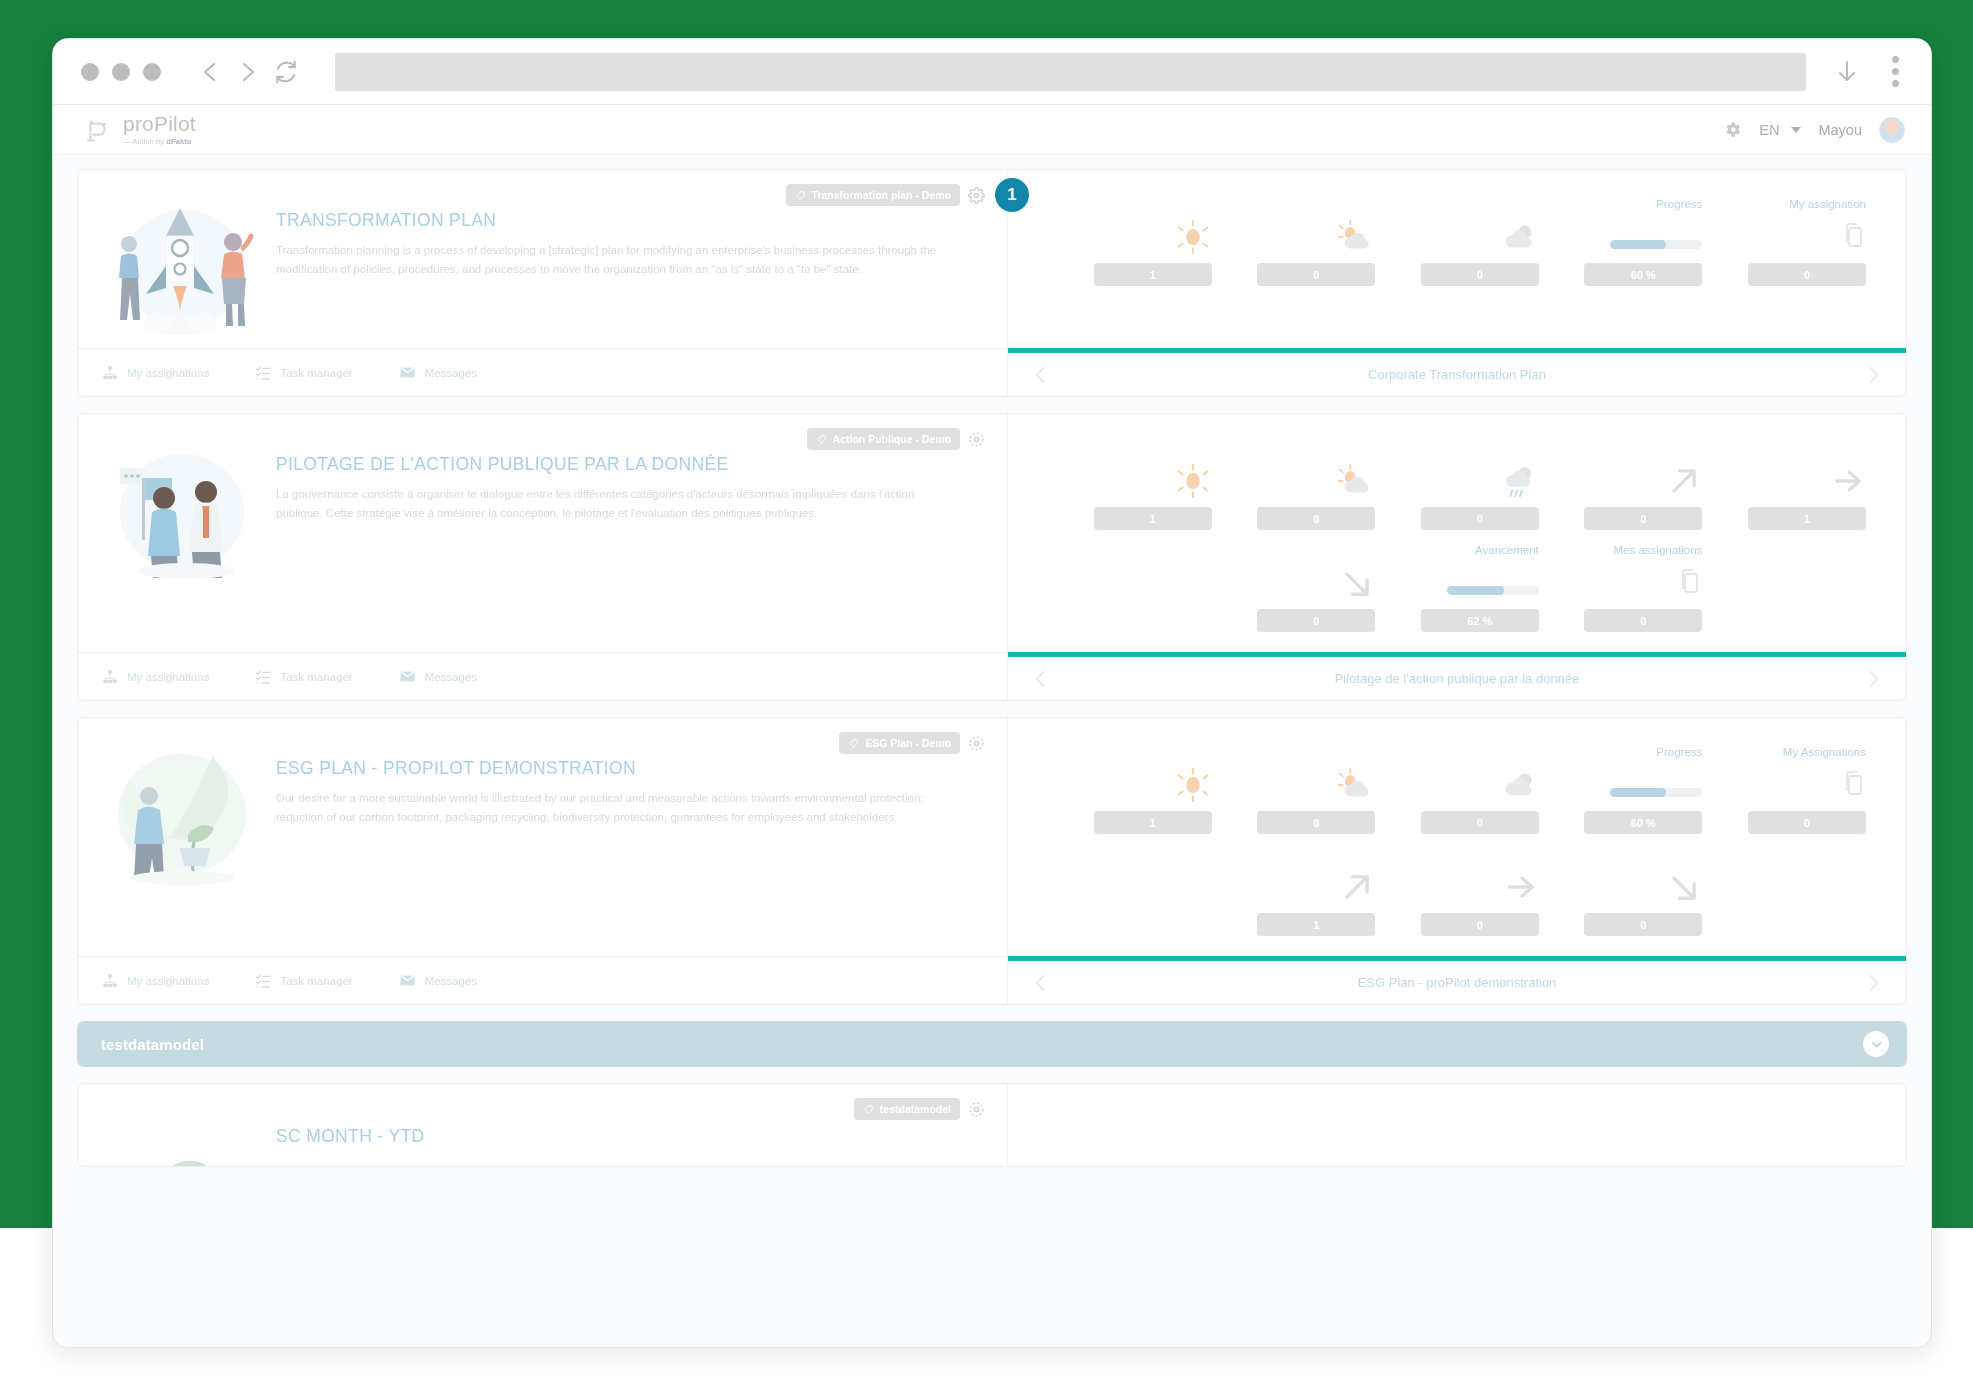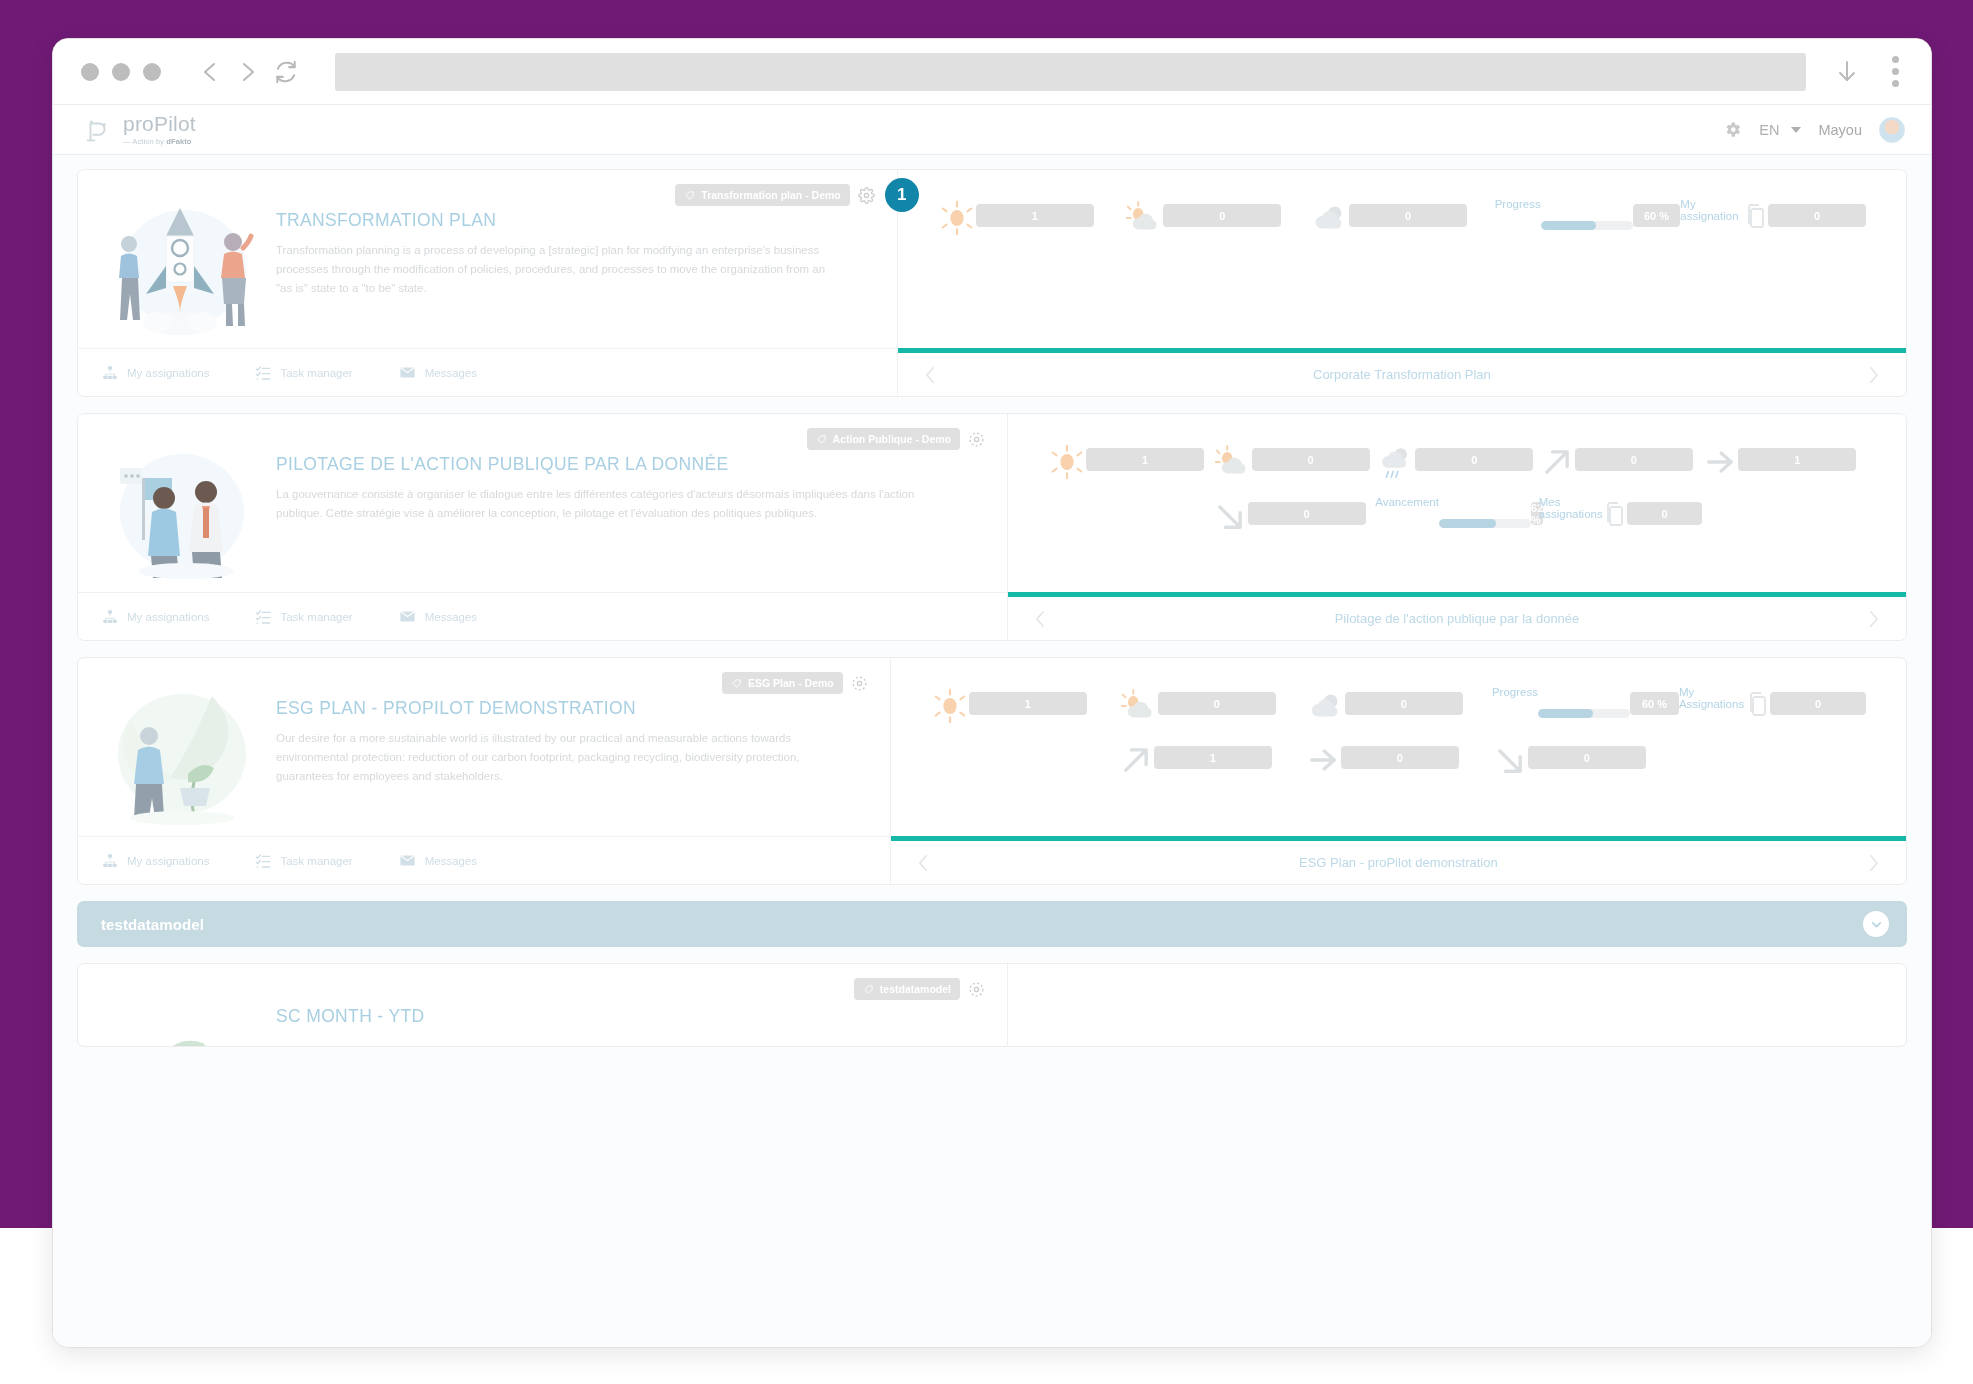--- a/index.html
+++ b/index.html
@@ -2,21 +2,21 @@
 <html><head>
 <meta charset="utf-8">
 <style>
   * { box-sizing: border-box; margin: 0; padding: 0; }
   html, body {
     width: 1973px; height: 1384px;
     background: #ffffff;
     font-family: "Liberation Sans", sans-serif;
     overflow: hidden;
   }
-  .page { position: relative; width: 1973px; height: 1228px; background:#701a75; }
+  .page { position: relative; width: 1973px; height: 1228px; background:#15803d; }
 
   
   .browser {
     position: absolute; left: 52px; top: 38px;
     width: 1880px; height: 1310px;
     background: #ffffff;
     border: 1px solid #e2e2e2;
     border-radius: 16px;
     box-shadow: 0 6px 26px rgba(0,0,0,.10);
     overflow: hidden;
@@ -102,21 +102,21 @@
     border-top:1px solid #f0f0f0; height:48px; display:flex; align-items:center;
     gap:46px; padding-left: 24px;
   }
   .fitem { display:flex; align-items:center; gap:9px; color:#cfdde5; font-size:11.5px; }
   .fitem .fi { display:flex; color:#cfdde5; }
 
   
   .card-right { flex:1; display:flex; flex-direction:column; }
   .kpi-area { flex:1; padding: 28px 40px 6px 40px; }
   .kpi-row { display:flex; }
-  .kpi { width:20%; display:flex; flex-direction:row; align-items:flex-start; padding-bottom: 14px; }
+  .kpi { width:20%; display:flex; flex-direction:column; align-items:flex-end; padding-bottom: 14px; }
   .kpi-label { font-size:11.5px; color:#b3d4e6; margin-bottom:4px; height:15px; }
   .kpi-icon { height:40px; display:flex; align-items:center; justify-content:center; }
   .kpi-pill {
     margin-top:6px; width:118px; height:23px; background:#e0e0e0; border-radius:4px;
     display:flex; align-items:center; justify-content:center;
     color:#fff; font-size:11px; font-weight:bold;
   }
   .pbar { width:92px; height:9px; background:#eef0f1; border-radius:5px; overflow:hidden; margin-top:14px; }
   .pbar > i { display:block; height:100%; background:#b7d4e2; border-radius:5px; }
 

